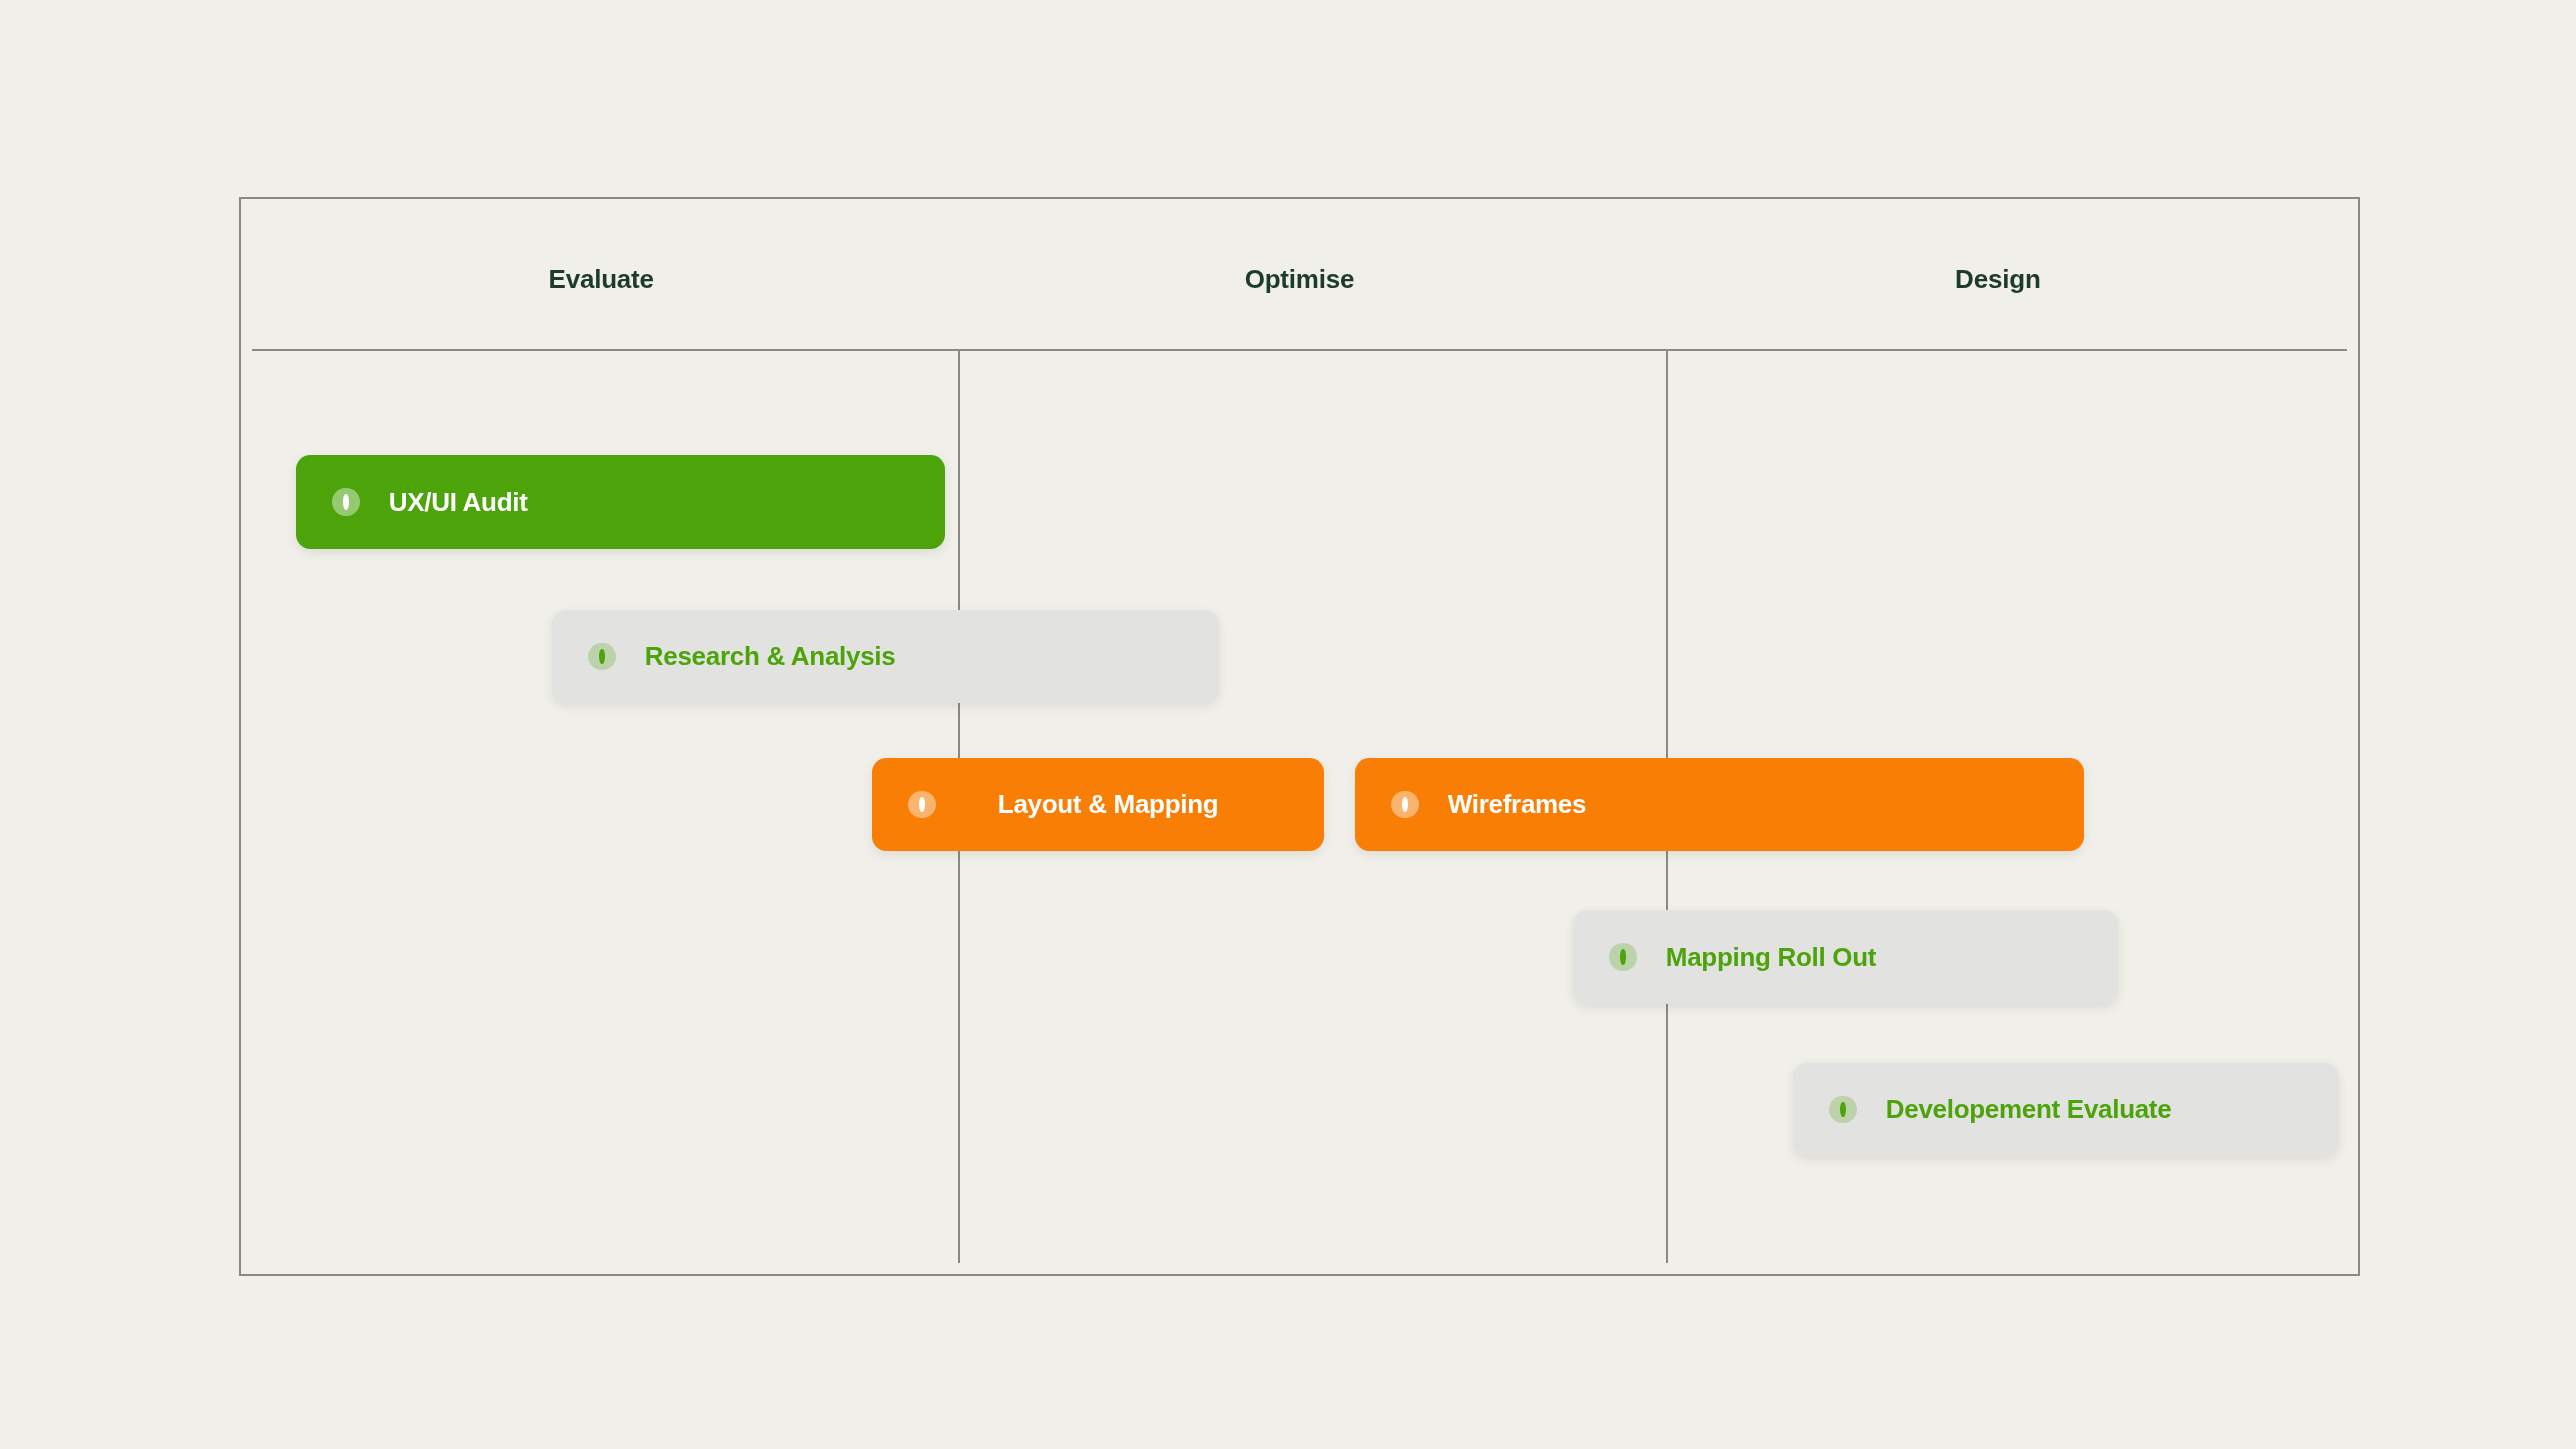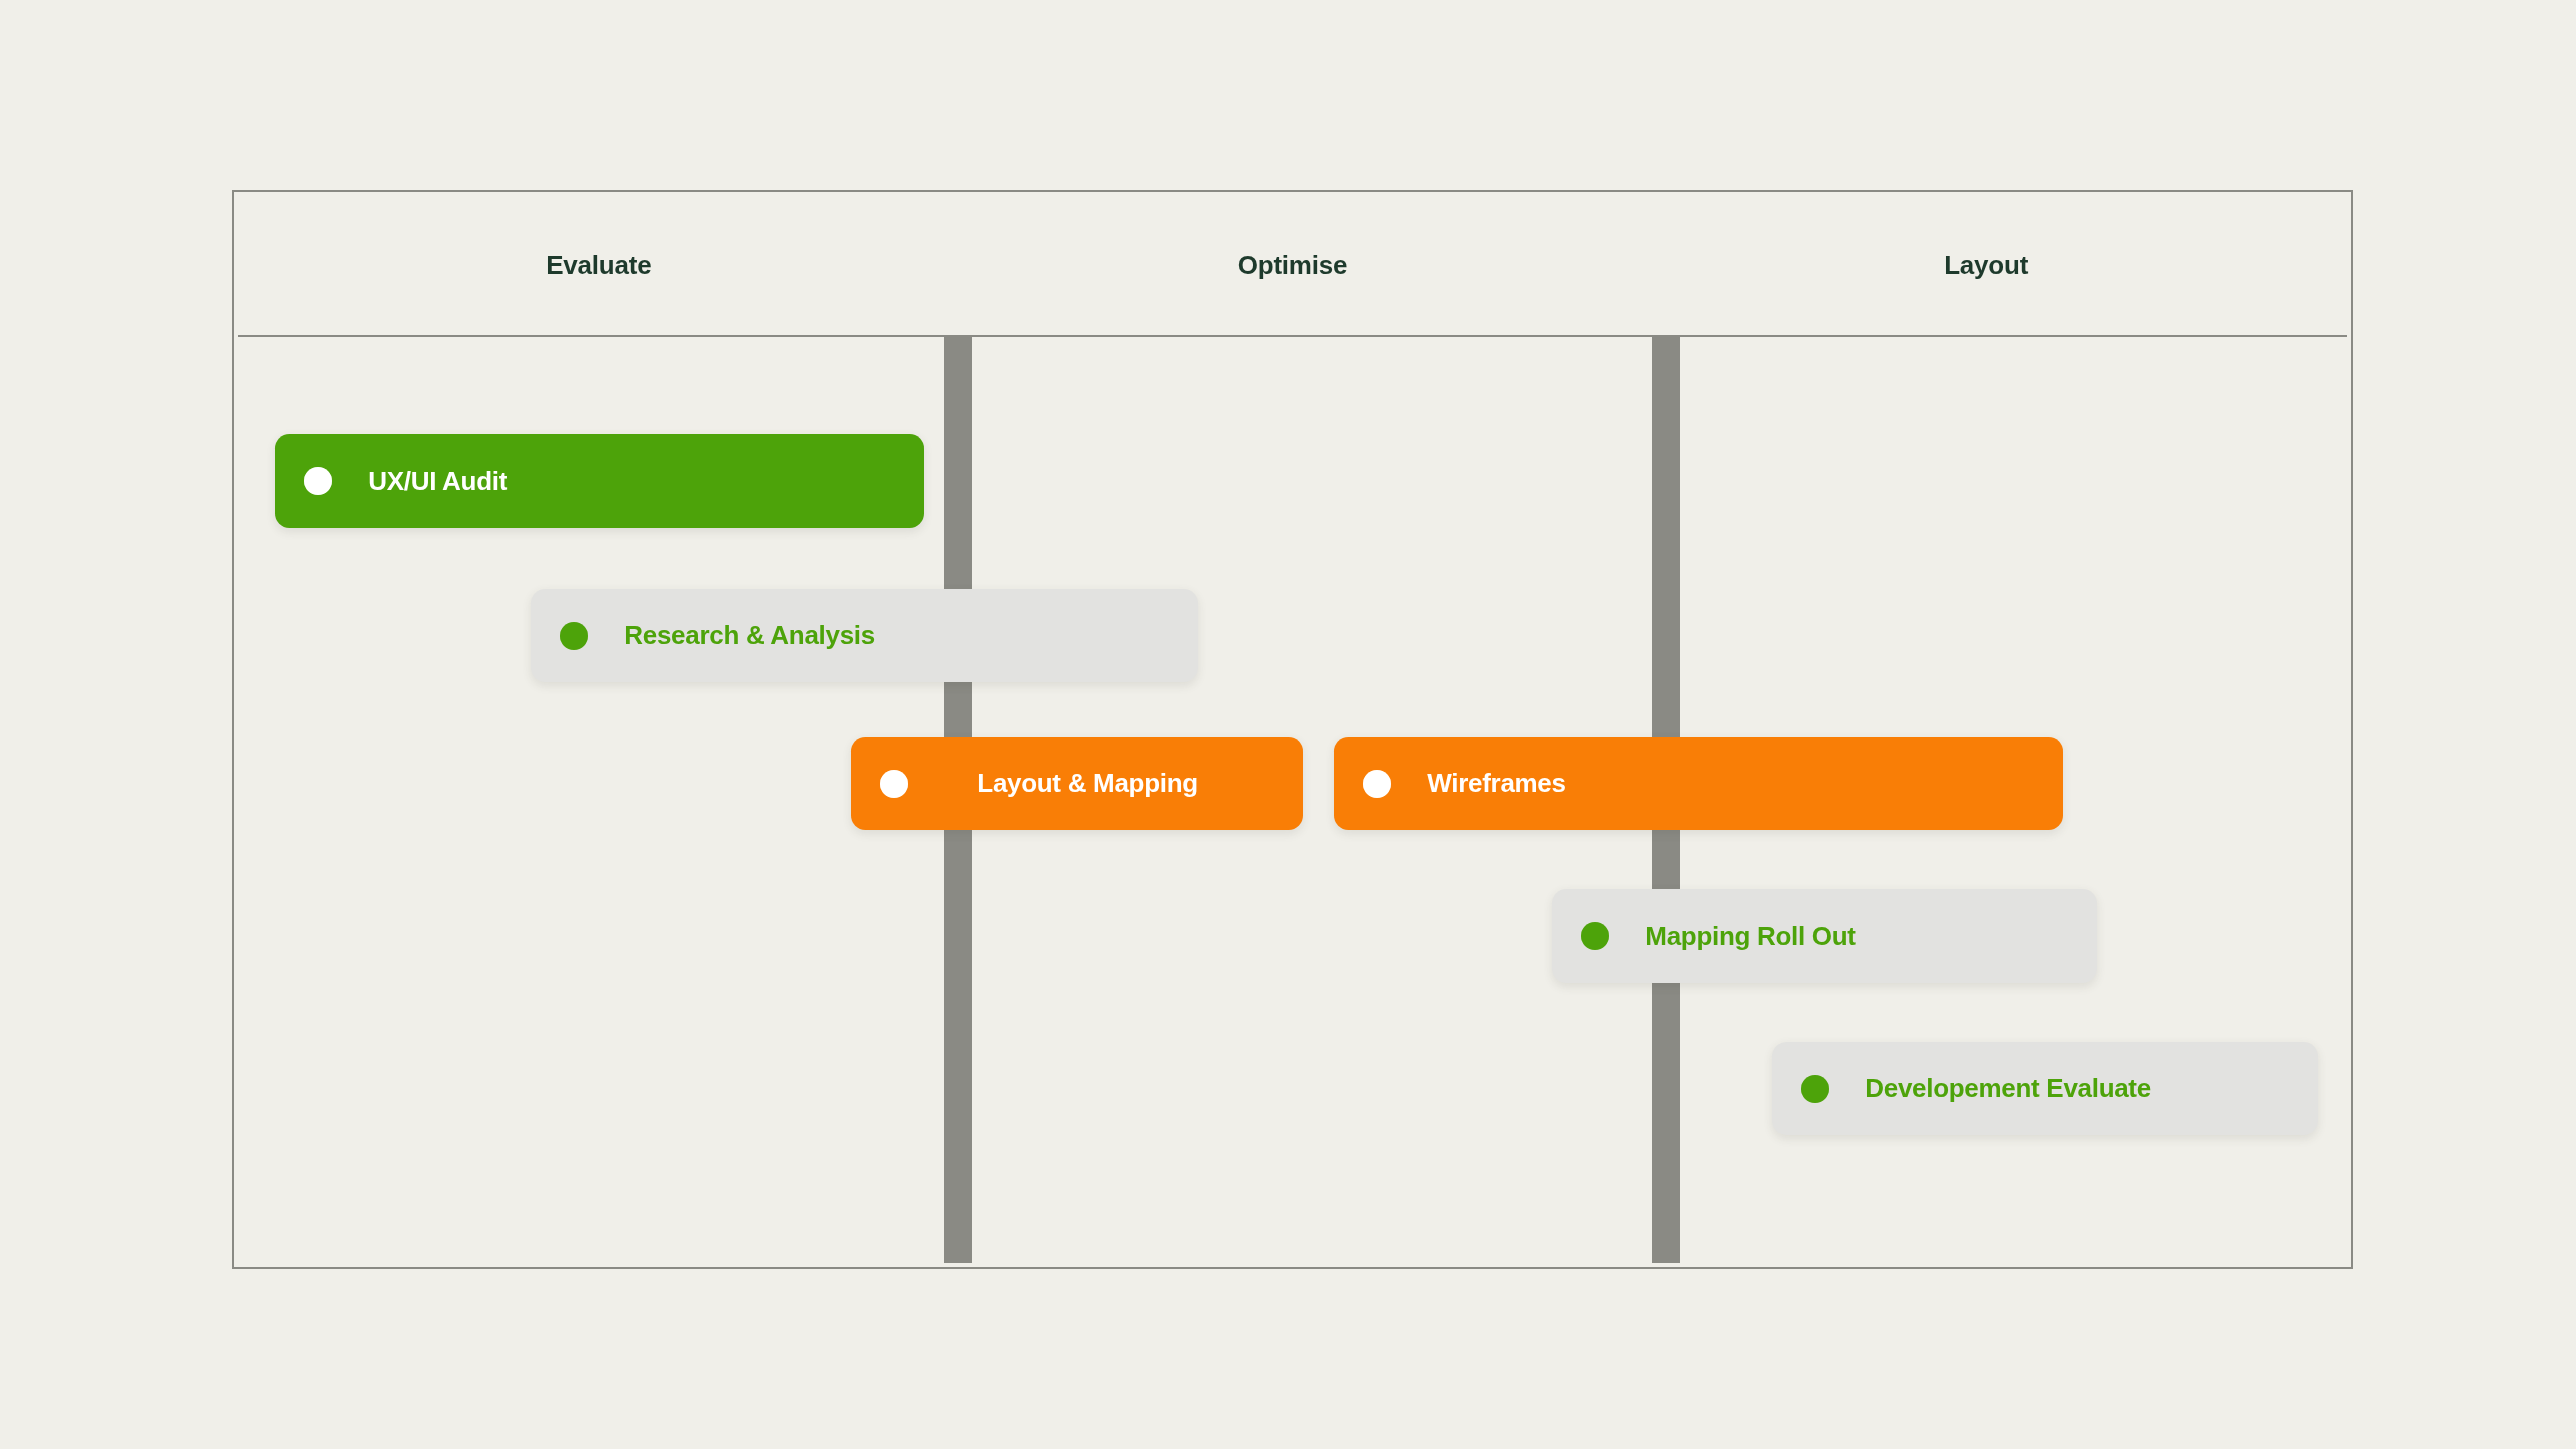--- a/index.html
+++ b/index.html
@@ -4,21 +4,21 @@
 <style>
   :root{
     --page-bg:#F0EFE9;
     --header-text:#1E3A2C;
     --grid-line:#8A8A84;
     --accent-green:#4DA30A;
     --accent-orange:#F97E06;
     --neutral-bar:#E2E2E0;
     --bar-text-light:#FFFFFF;
   }
-  *{box-sizing:border-box;margin:4px;padding:14px;}
+  *{box-sizing:border-box;margin:11px;padding:0;}
   html,body{
     width:2576px;height:1449px;
     background:var(--page-bg);
     overflow:hidden;
     font-family:"Liberation Sans","DejaVu Sans",sans-serif;
   }
   .board{
     position:absolute;
     left:228px;top:186px;
     width:2121px;height:1079px;
@@ -95,21 +95,21 @@
   .variant-neutral .bullet{background:rgba(77,163,10,0.25);}
   .variant-neutral .bullet .dot{background:var(--accent-green);}
 </style>
 </head>
 <body>
 
 <div class="board">
   <div class="header-row">
     <div class="col-header">Evaluate</div>
     <div class="col-header">Optimise</div>
-    <div class="col-header">Layout</div>
+    <div class="col-header">Design</div>
   </div>
   <div class="v-divider v-divider-1"></div>
   <div class="v-divider v-divider-2"></div>
   <div class="task-layer">
       <div class="task-bar variant-green" style="left: 33px; top: 234px; width: 649px; height: 94px;">
     <span class="bullet">
           <span class="dot"></span>
         </span>
     <span class="task-label">UX/UI Audit</span>
   </div>

